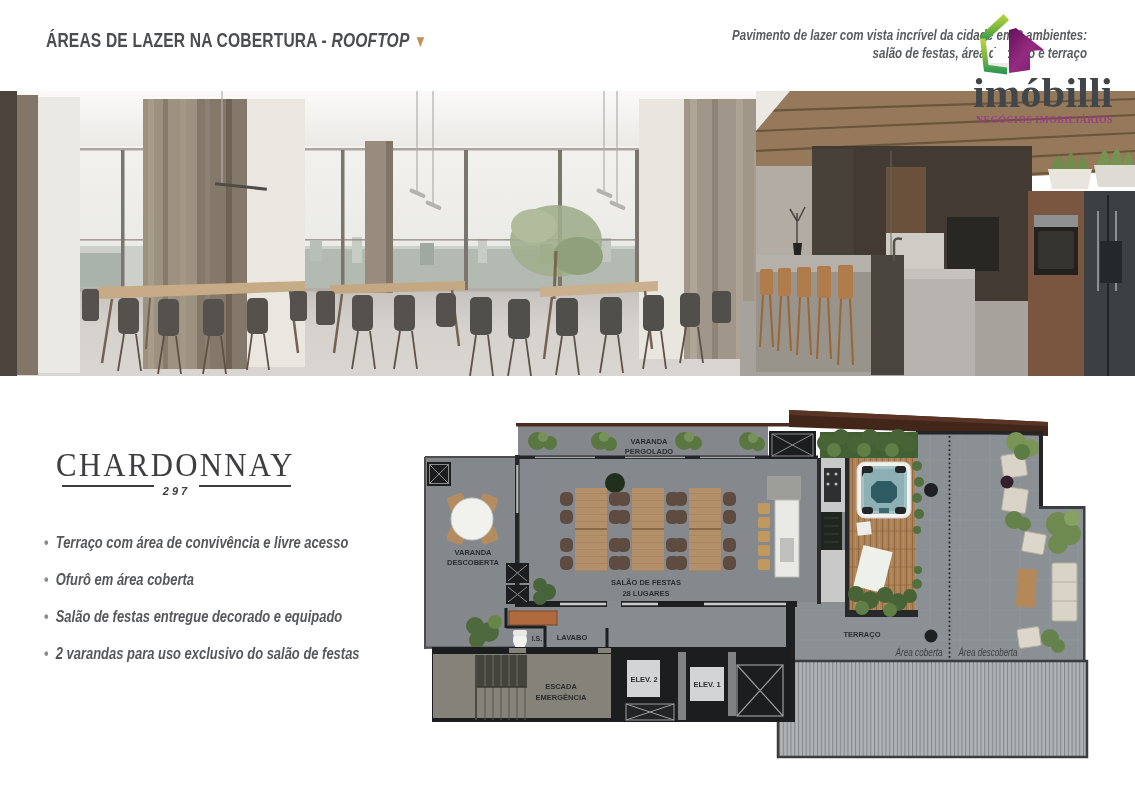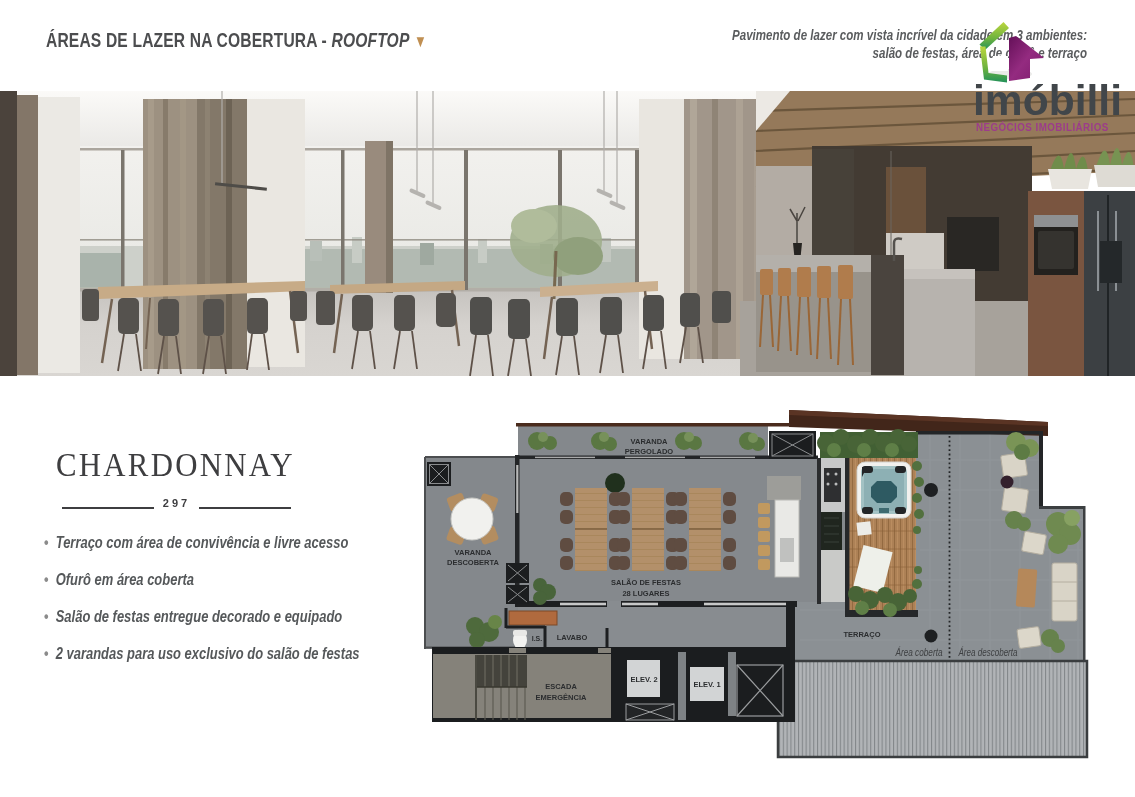--- a/index.html
+++ b/index.html
@@ -282,21 +282,21 @@
       <line x1="606" y1="244" x2="600" y2="282"></line>
         <line x1="618" y1="244" x2="623" y2="282"></line>
       <line x1="649" y1="240" x2="643" y2="278"></line>
         <line x1="661" y1="240" x2="666" y2="278"></line>
       <line x1="686" y1="236" x2="680" y2="272"></line>
         <line x1="698" y1="236" x2="703" y2="272"></line>
     </g>
   </g>
 </svg>
 
-<div class="abs" style="left:940px;top:16px;width:195px;height:120px;">
+<div class="abs" style="left:940px;top:8px;width:195px;height:120px;font-family:Liberation Serif, serif;">
 
   <svg class="abs" style="left:0px;top:0px;" width="195" height="120" viewBox="0 0 195 120">
     <defs>
       <linearGradient id="lg1" x1="0" y1="0" x2="0" y2="1">
         <stop offset="0" stop-color="#bcd63e"></stop>
           <stop offset="0.6" stop-color="#6cb23f"></stop>
           <stop offset="1" stop-color="#23915a"></stop>
       </linearGradient>
       <linearGradient id="lg2" x1="0" y1="0" x2="1" y2="1">
         <stop offset="0" stop-color="#641058"></stop>
@@ -316,21 +316,21 @@
   </svg>
 
   <div class="abs" style="left:33px;top:60px;font-size:43px;font-weight:bold;color:#41464a;letter-spacing:0px;transform:scaleX(0.99);transform-origin:0 0;">imóbilli</div>
 
   <div class="abs" style="left:36px;top:105px;font-size:11px;font-weight:bold;color:#9c3c8a;letter-spacing:0.5px;transform:scaleX(0.89);transform-origin:0 0;white-space:nowrap;">NEGÓCIOS IMOBILIÁRIOS</div>
 </div>
 
 <div class="abs" style="left:56px;top:446px;width:240px;">
   <div style="font-family:'Liberation Serif',serif;font-size:34px;color:#3e3e40;letter-spacing:2.5px;transform:scaleX(0.906);transform-origin:0 0;white-space:nowrap;">CHARDONNAY</div>
 
-  <div style="margin-top:13px;margin-left:6px;display:flex;align-items:flex-end;width:229px;">
+  <div style="margin-top:1px;margin-left:6px;display:flex;align-items:flex-start;width:229px;font-style:italic;">
     <div style="flex:1;height:2px;background:#3e3e40;"></div>
     <div style="padding:0 9px;font-size:11px;font-weight:bold;color:#3e3e40;letter-spacing:3px;">297</div>
     <div style="flex:1;height:2px;background:#3e3e40;"></div>
   </div>
 </div>
 
 <div class="abs" style="left:44px;top:533px;font-size:16.5px;font-weight:bold;font-style:italic;color:#55585a;transform:scaleX(0.785);transform-origin:0 0;">
 
   <div style="margin-bottom:18px;"><span style="color:#8b8b8b;font-style:normal;">•</span>&nbsp; Terraço com área de convivência e livre acesso</div>
 

